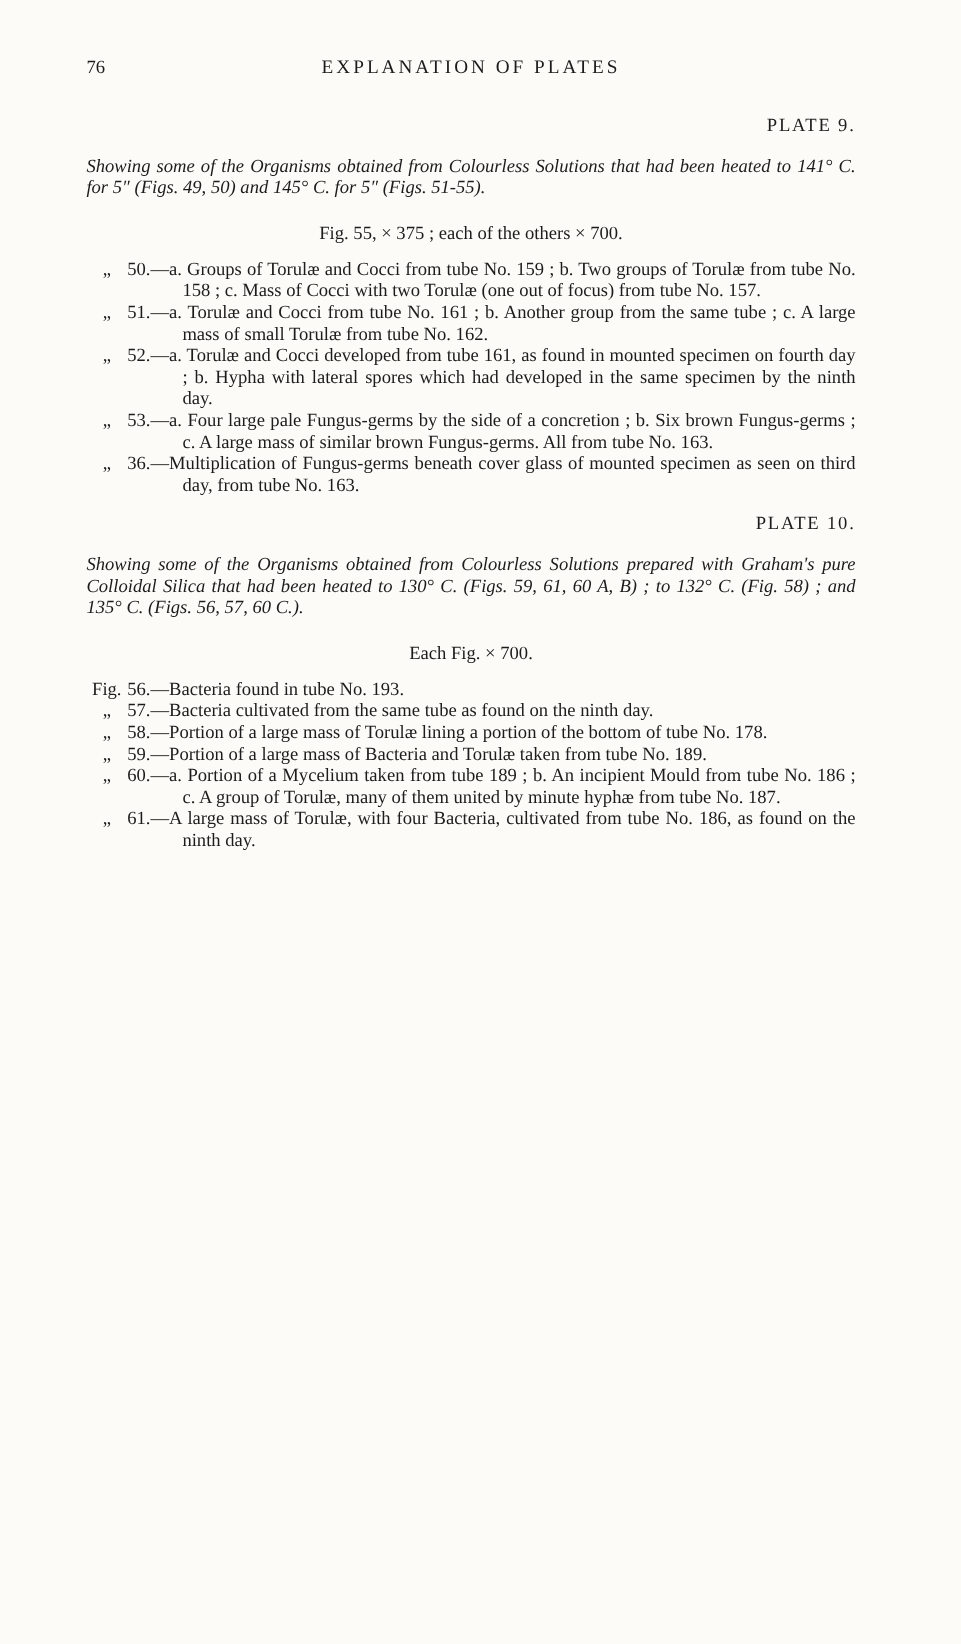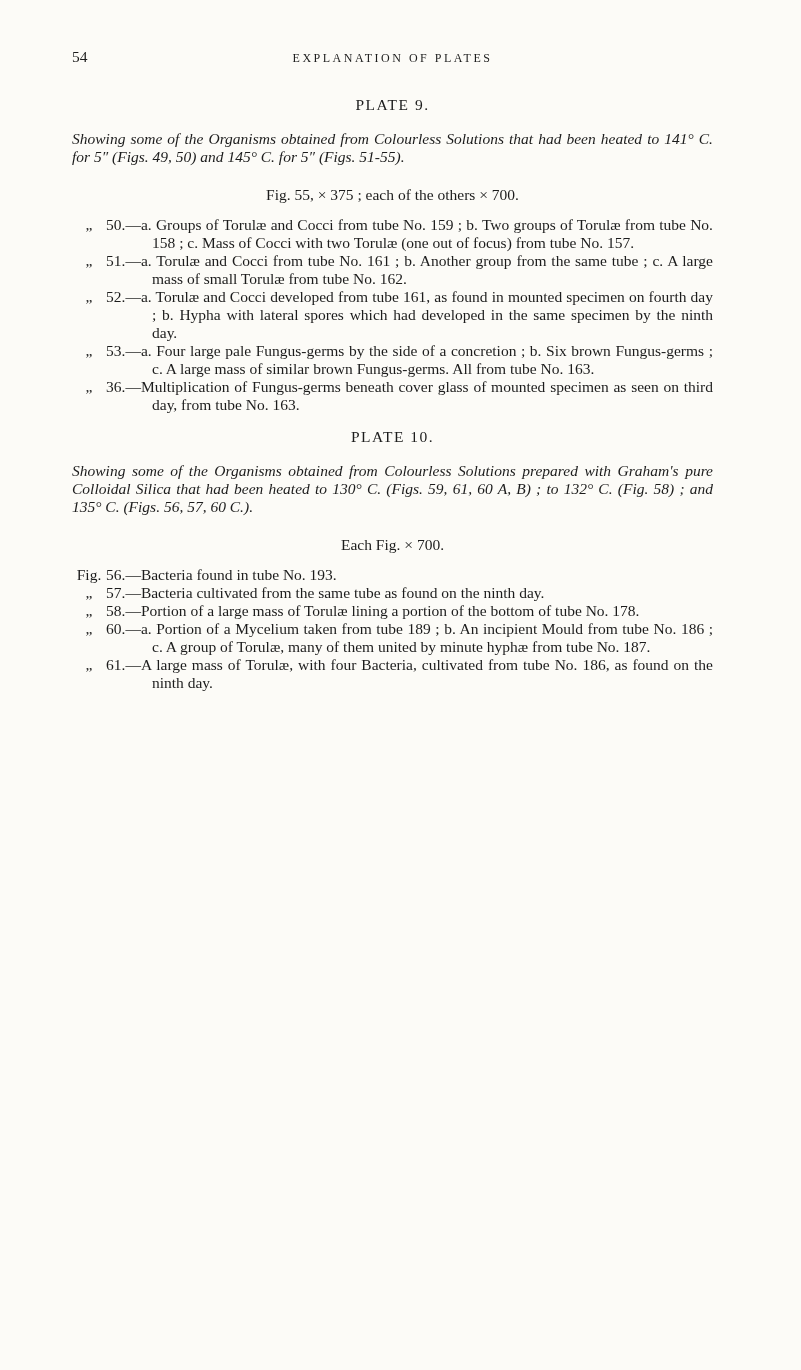--- a/index.html
+++ b/index.html
@@ -21,24 +21,24 @@
     text-align: center;
     height: 18px;
     margin-bottom: 30px;
   }
   .pagenum {
     position: absolute;
     left: 0; top: 0;
   }
   .head-title {
     letter-spacing: 2.5px;
-    font-size: 12px;
+    font-size: 16px;
   }
   .plate-title {
-    text-align: center;
+    text-align: right;
     font-weight: normal;
     font-size: 15.5px;
     letter-spacing: 1.5px;
     margin: 22px 0 16px 0;
   }
   .plate-section.second .plate-title {
     margin-top: 14px;
   }
   .intro {
     font-style: italic;
@@ -64,21 +64,21 @@
   }
   .num { }
   .body-text { }
 </style>
 </head>
 <body>
 
 <div class="page">
 
   <div class="running-head">
-    <span class="pagenum">54</span>
+    <span class="pagenum">76</span>
     <span class="head-title">EXPLANATION OF PLATES</span>
   </div>
 
   <section class="plate-section first">
     <h2 class="plate-title">PLATE 9.</h2>
     <p class="intro">Showing some of the Organisms obtained from Colourless Solutions that had been heated to 141° C. for 5″ (Figs. 49, 50) and 145° C. for 5″ (Figs. 51-55).</p>
     <p class="scale">Fig. 55, × 375 ; each of the others × 700.</p>
     <div class="entries">
       <p class="entry"><span class="prefix">„</span><span class="num">50.—</span><span class="body-text">a. Groups of Torulæ and Cocci from tube No. 159 ; b. Two groups of Torulæ from tube No. 158 ; c. Mass of Cocci with two Torulæ (one out of focus) from tube No. 157.</span></p>
       <p class="entry"><span class="prefix">„</span><span class="num">51.—</span><span class="body-text">a. Torulæ and Cocci from tube No. 161 ; b. Another group from the same tube ; c. A large mass of small Torulæ from tube No. 162.</span></p>
@@ -89,18 +89,19 @@
   </section>
 
   <section class="plate-section second">
     <h2 class="plate-title">PLATE 10.</h2>
     <p class="intro">Showing some of the Organisms obtained from Colourless Solutions prepared with Graham's pure Colloidal Silica that had been heated to 130° C. (Figs. 59, 61, 60 A, B) ; to 132° C. (Fig. 58) ; and 135° C. (Figs. 56, 57, 60 C.).</p>
     <p class="scale">Each Fig. × 700.</p>
     <div class="entries">
       <p class="entry"><span class="prefix">Fig.</span><span class="num">56.—</span><span class="body-text">Bacteria found in tube No. 193.</span></p>
       <p class="entry"><span class="prefix">„</span><span class="num">57.—</span><span class="body-text">Bacteria cultivated from the same tube as found on the ninth day.</span></p>
       <p class="entry"><span class="prefix">„</span><span class="num">58.—</span><span class="body-text">Portion of a large mass of Torulæ lining a portion of the bottom of tube No. 178.</span></p>
+      <p class="entry"><span class="prefix">„</span><span class="num">59.—</span><span class="body-text">Portion of a large mass of Bacteria and Torulæ taken from tube No. 189.</span></p>
       <p class="entry"><span class="prefix">„</span><span class="num">60.—</span><span class="body-text">a. Portion of a Mycelium taken from tube 189 ; b. An incipient Mould from tube No. 186 ; c. A group of Torulæ, many of them united by minute hyphæ from tube No. 187.</span></p>
       <p class="entry"><span class="prefix">„</span><span class="num">61.—</span><span class="body-text">A large mass of Torulæ, with four Bacteria, cultivated from tube No. 186, as found on the ninth day.</span></p>
     </div>
   </section>
 
 </div>
 
 </body></html>

